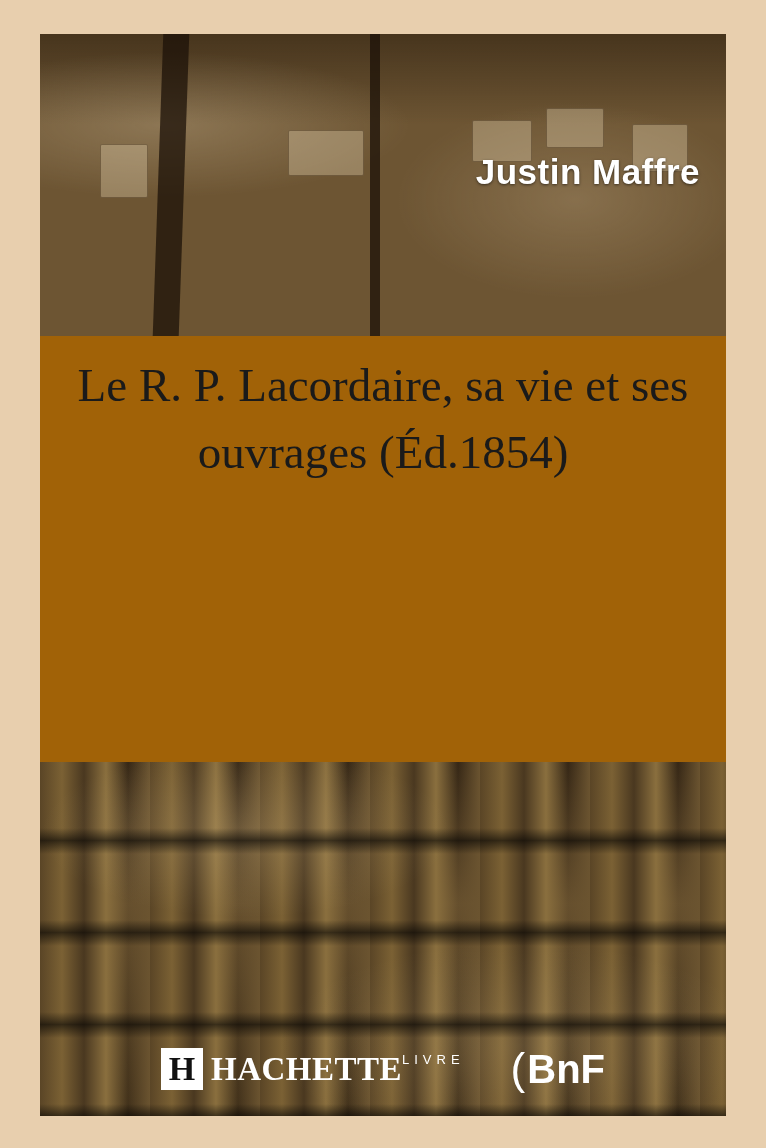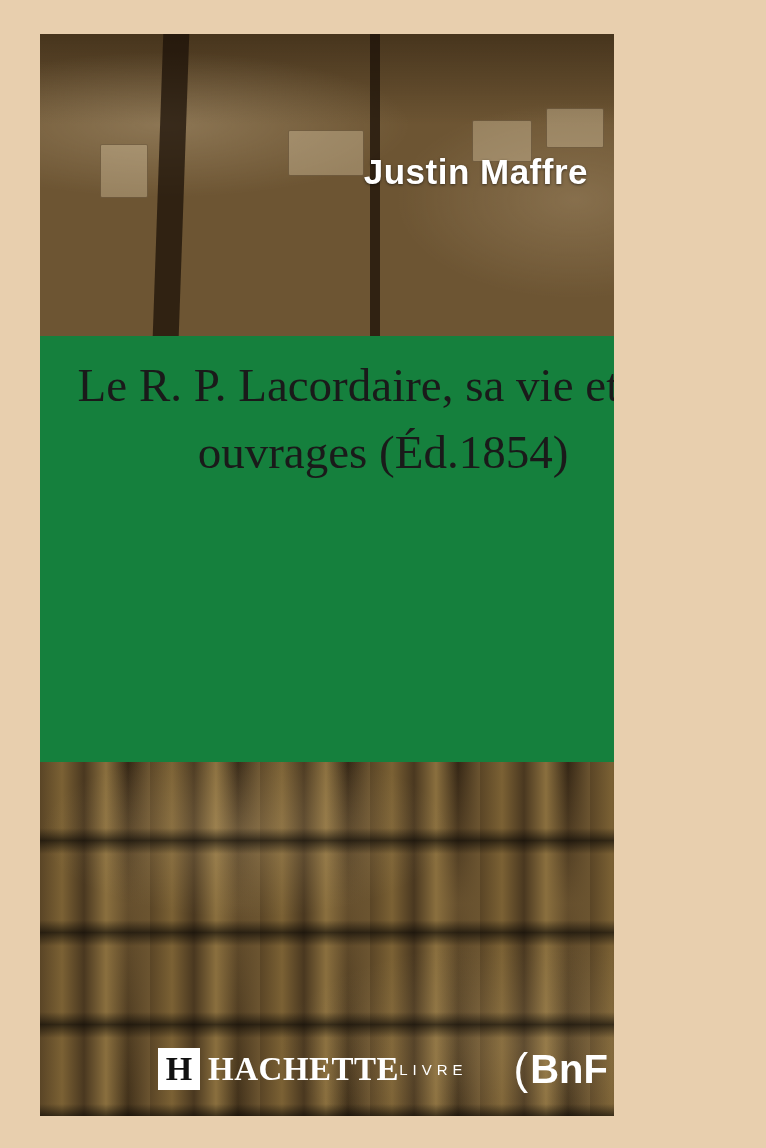--- a/index.html
+++ b/index.html
@@ -18,23 +18,23 @@
     width: 766px;
     height: 1148px;
     background: #e8cfae;
     box-sizing: border-box;
   }
   
   .page {
     position: absolute;
     left: 40px;
     top: 34px;
-    width: 574px;
+    width: 686px;
     height: 1082px;
-    background: #15803d;
+    background: #a16207;
     overflow: hidden;
   }
 
   
   .photo-top {
     position: absolute;
     left: 0;
     top: 0;
     width: 686px;
     height: 302px;
@@ -166,23 +166,23 @@
   .hachette .w1 {
     color: #ffffff;
     font-family: "Liberation Serif", serif;
     font-size: 33px;
     font-weight: bold;
     letter-spacing: 0.5px;
   }
   .hachette .w2 {
     color: #ffffff;
     font-family: "Liberation Sans", sans-serif;
-    font-size: 15px;
+    font-size: 13px;
     letter-spacing: 5px;
-    margin-top: 9px;
+    margin-top: 0;
   }
   .bnf {
     display: flex;
     align-items: center;
     color: #ffffff;
     font-family: "Liberation Sans", sans-serif;
     font-weight: bold;
     font-size: 40px;
     letter-spacing: 0px;
   }

